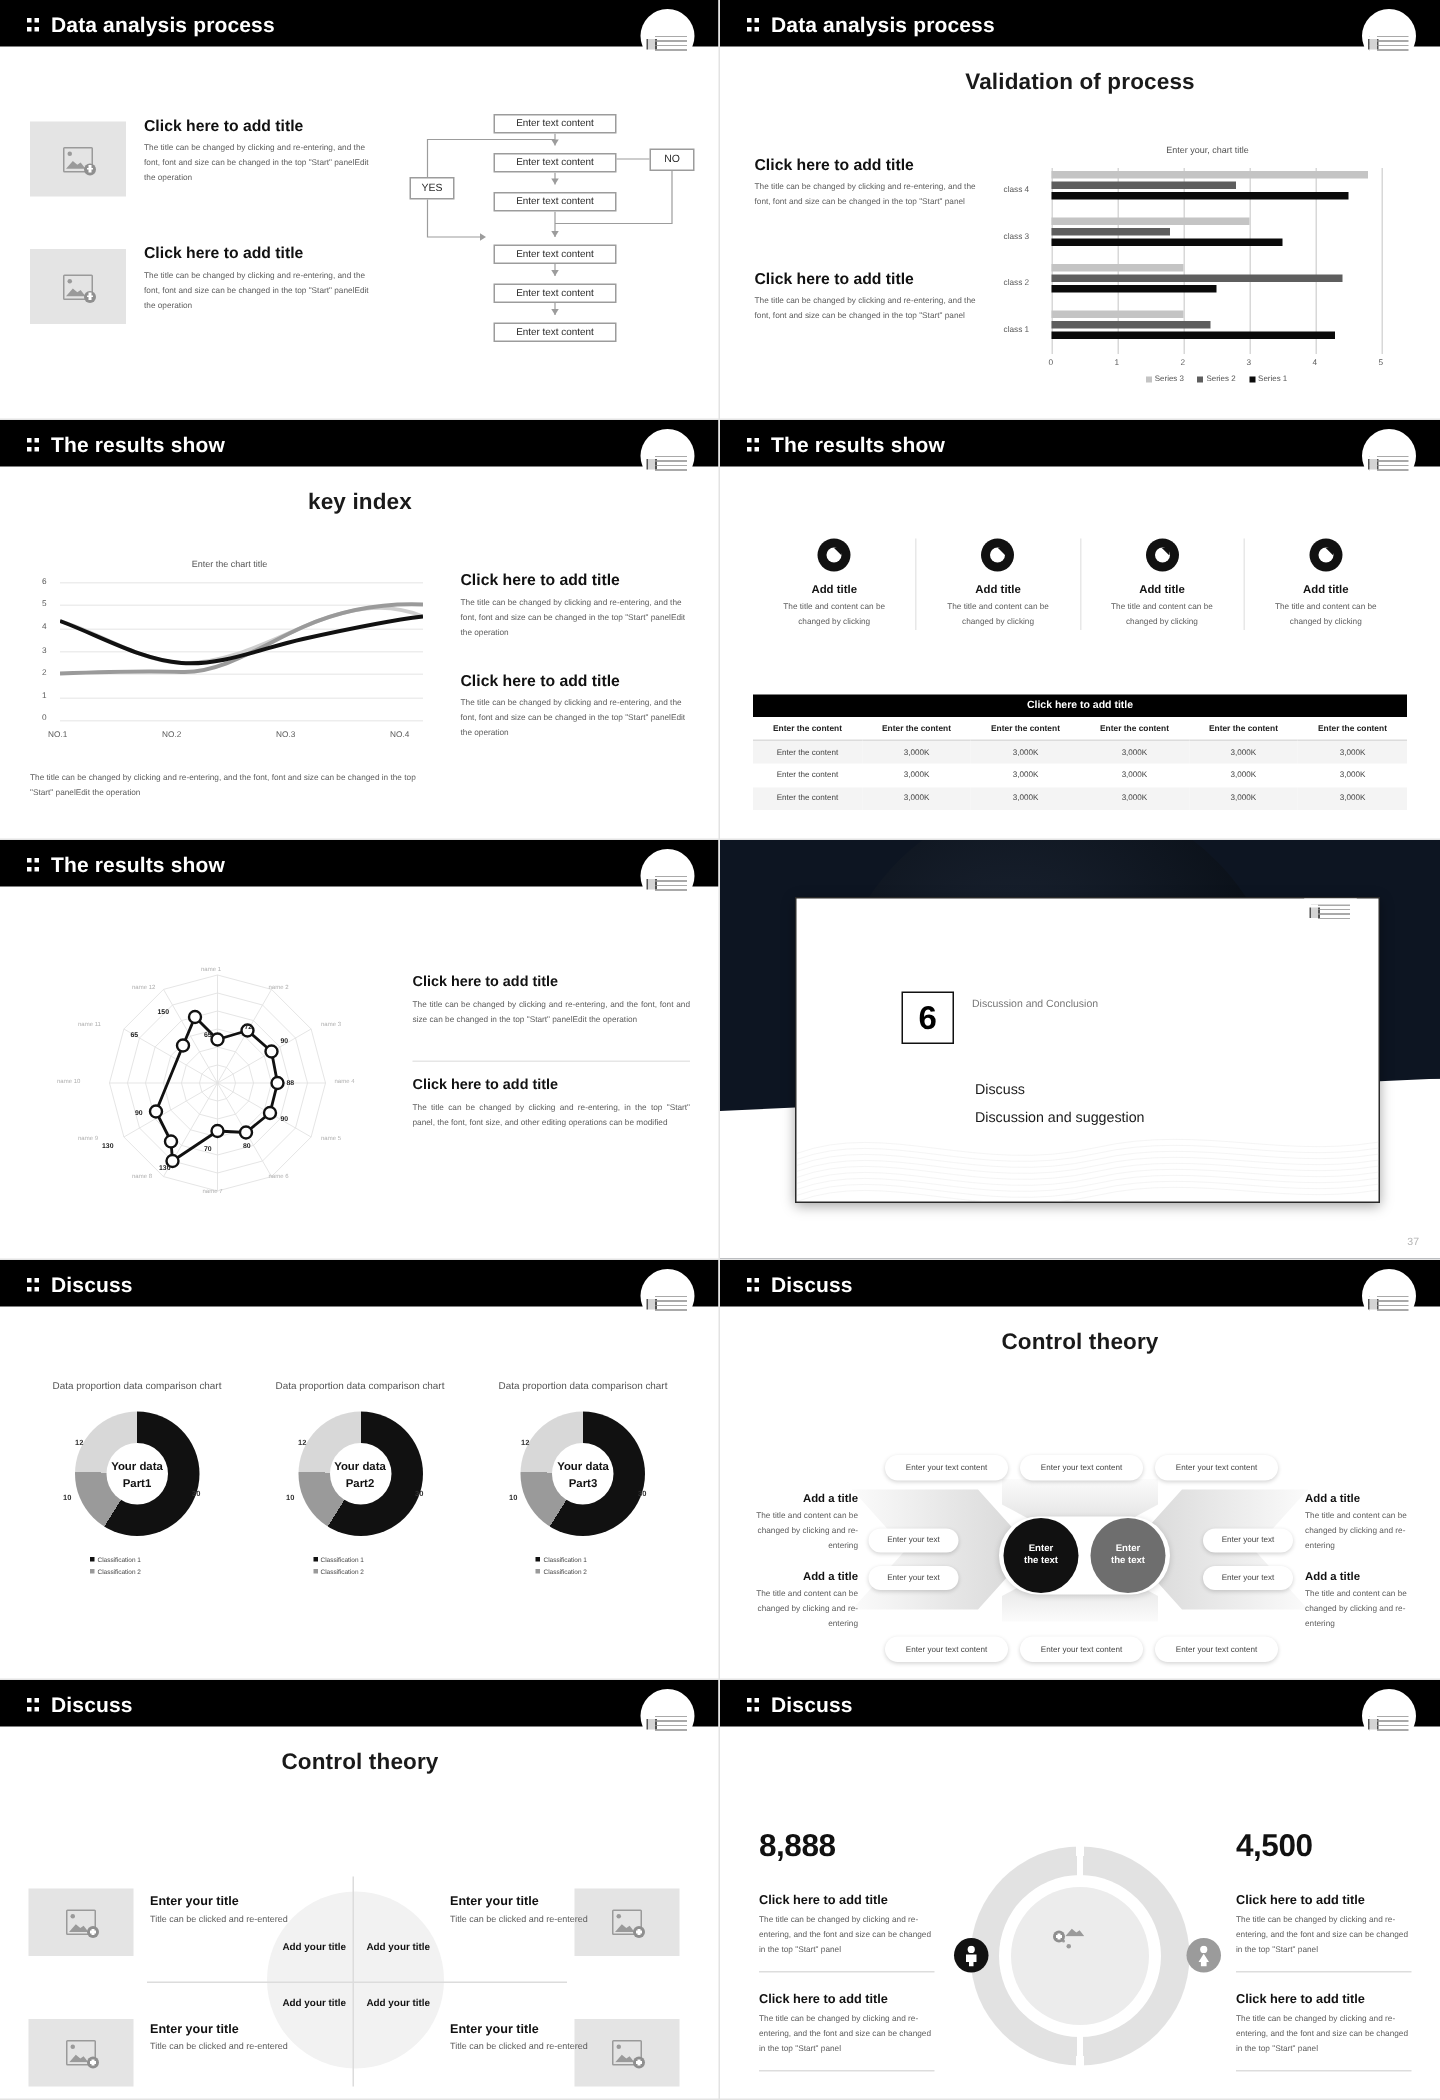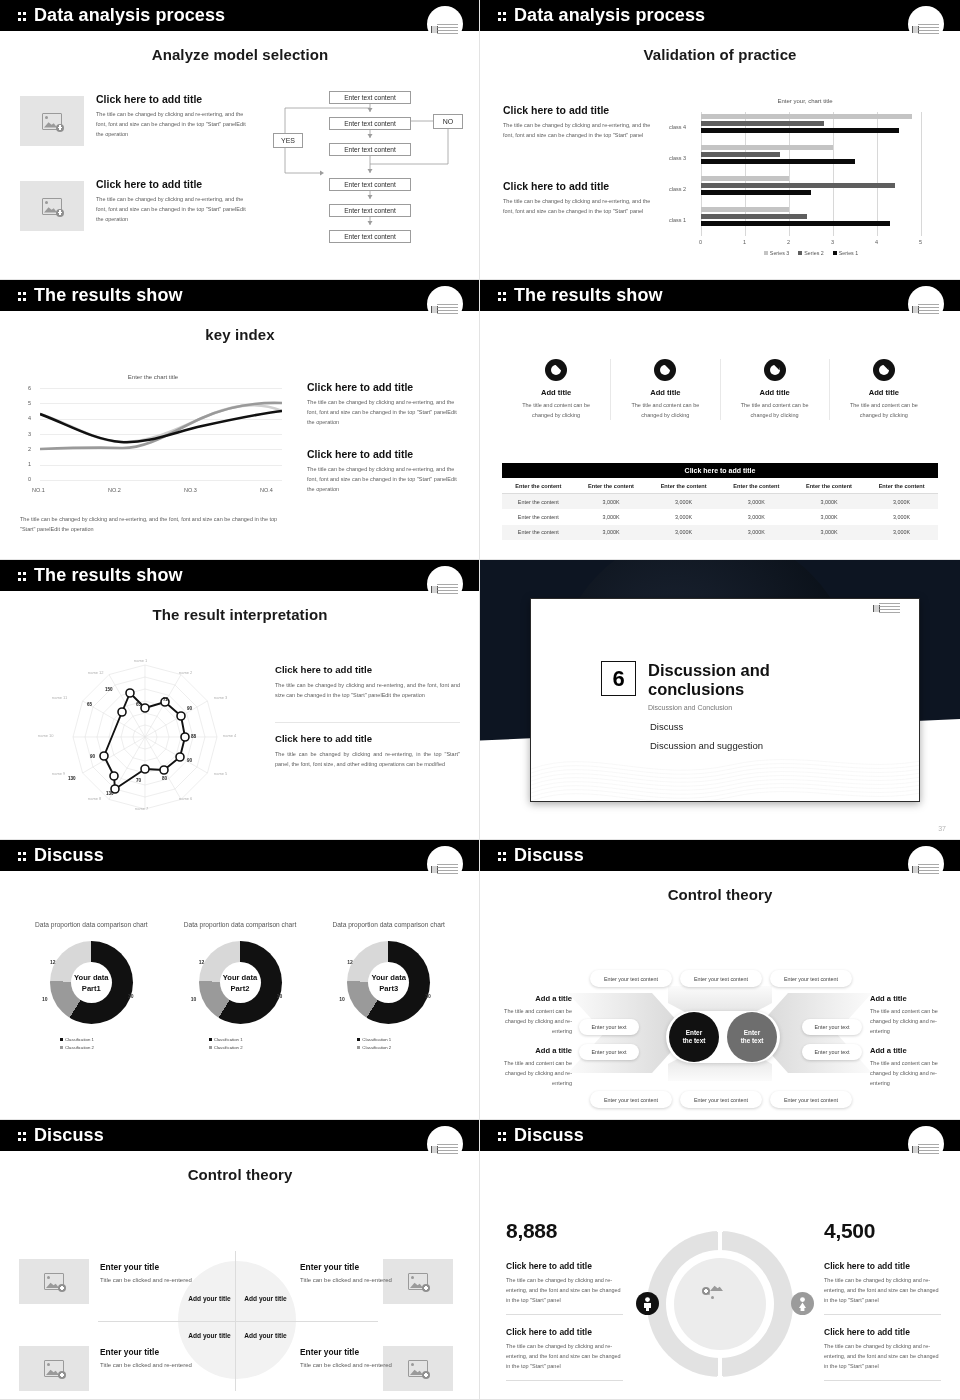--- a/index.html
+++ b/index.html
@@ -20,21 +20,21 @@
   .hdr {
     height:31px; background:#000; color:#fff;
     display:flex; align-items:center; position:relative;
   }
   .hdr .dots { margin-left:18px; margin-right:7px; display:inline-block; width:9px; height:12px; position:relative; }
   .hdr .dots i { position:absolute; width:3px; height:3px; background:#fff; }
   .hdr .dots i:nth-child(1){left:0;top:2px}
   .hdr .dots i:nth-child(2){left:0;top:8px}
   .hdr .dots i:nth-child(3){left:5px;top:2px}
   .hdr .dots i:nth-child(4){left:5px;top:8px}
-  .hdr .htitle { font-size:18px; font-weight:bold; letter-spacing:.1px; }
+  .hdr .htitle { font-size:14px; font-weight:bold; letter-spacing:.1px; }
   .logo-circ {
     position:absolute; right:16px; top:6px; width:36px; height:36px;
     background:#fff; border-radius:50%;
   }
   .logo-circ::after {
     content:""; position:absolute; left:5px; top:18px; width:26px; height:11px;
     background:
       linear-gradient(to right,#fff 0 5px,transparent 5px),
       repeating-linear-gradient(to bottom,#8d8d8d 0 1px,transparent 1px 3px);
     background-repeat:no-repeat; opacity:.75;
@@ -140,21 +140,20 @@
       <span class="dots">
           <i></i>
           <i></i>
           <i></i>
           <i></i>
         </span>
       <span class="htitle">Data analysis process</span>
       <span class="logo-circ"></span>
     </div>
     <div class="slide-body">
-      <div class="stitle">Analyze model selection</div>
 
       <div style="position:absolute;left:20px;top:50px;width:64px;height:50px;" class="ph-img">
         <span class="img-ic">
             <span class="fr"></span>
             <span class="sn"></span>
             <span class="mt"></span>
             <span class="pl"></span>
           </span>
       </div>
       <div style="position:absolute;left:96px;top:47px;width:152px;">
@@ -215,21 +214,21 @@
       <span class="dots">
           <i></i>
           <i></i>
           <i></i>
           <i></i>
         </span>
       <span class="htitle">Data analysis process</span>
       <span class="logo-circ"></span>
     </div>
     <div class="slide-body">
-      <div class="stitle">Validation of practice</div>
+      <div class="stitle">Validation of process</div>
 
       <div style="position:absolute;left:23px;top:58px;width:150px;">
         <div class="h3">Click here to add title</div>
         <div class="body-txt" style="margin-top:4px;">The title can be changed by clicking and re-entering, and the font, font and size can be changed in the top "Start" panel</div>
       </div>
       <div style="position:absolute;left:23px;top:134px;width:150px;">
         <div class="h3">Click here to add title</div>
         <div class="body-txt" style="margin-top:4px;">The title can be changed by clicking and re-entering, and the font, font and size can be changed in the top "Start" panel</div>
       </div>
 
@@ -435,21 +434,20 @@
       <span class="dots">
           <i></i>
           <i></i>
           <i></i>
           <i></i>
         </span>
       <span class="htitle">The results show</span>
       <span class="logo-circ"></span>
     </div>
     <div class="slide-body">
-      <div class="stitle">The result interpretation</div>
 
       <div style="position:absolute;left:30px;top:48px;width:230px;height:165px;">
         <svg width="230" height="165">
           <g transform="translate(115,83)">
             <g stroke="#e2e2e2" stroke-width="0.6" fill="none">
               <polygon points="0,-72 36,-62.4 62.4,-36 72,0 62.4,36 36,62.4 0,72 -36,62.4 -62.4,36 -72,0 -62.4,-36 -36,-62.4"></polygon>
               <polygon points="0,-60 30,-52 52,-30 60,0 52,30 30,52 0,60 -30,52 -52,30 -60,0 -52,-30 -30,-52"></polygon>
               <polygon points="0,-48 24,-41.6 41.6,-24 48,0 41.6,24 24,41.6 0,48 -24,41.6 -41.6,24 -48,0 -41.6,-24 -24,-41.6"></polygon>
               <polygon points="0,-36 18,-31.2 31.2,-18 36,0 31.2,18 18,31.2 0,36 -18,31.2 -31.2,18 -36,0 -31.2,-18 -18,-31.2"></polygon>
               <polygon points="0,-24 12,-20.8 20.8,-12 24,0 20.8,12 12,20.8 0,24 -12,20.8 -20.8,12 -24,0 -20.8,-12 -12,-20.8"></polygon>
@@ -538,21 +536,20 @@
           <path d="M0,60 C60,38 120,74 200,56 C270,40 330,66 400,50"></path>
           <path d="M0,64 C60,42 120,78 200,60 C270,44 330,70 400,54"></path>
           <path d="M0,68 C60,46 120,82 200,64 C270,48 330,74 400,58"></path>
           <path d="M0,72 C60,50 120,86 200,68 C270,52 330,78 400,62"></path>
         </g>
       </svg>
       <span class="logo-circ" style="right:14px;top:-14px;"></span>
       <div style="position:absolute;left:70px;top:62px;display:flex;align-items:flex-start;gap:12px;">
         <div class="sec-num">6</div>
         <div style="max-width:180px;">
-          <div style="font-size:16.5px;font-weight:bold;line-height:19px;color:#111;">Discussion and conclusions</div>
           <div style="font-size:7px;color:#777;margin-top:5px;">Discussion and Conclusion</div>
         </div>
       </div>
       <div style="position:absolute;left:106px;top:122px;">
         <div style="display:flex;align-items:center;gap:6px;margin-bottom:8px;">
           <span class="dots" style="margin:0;width:7px;height:10px;"><i style="background:#111"></i><i style="background:#111"></i><i style="background:#111"></i><i style="background:#111"></i></span>
           <span style="font-size:9.5px;color:#1a1a1a;">Discuss</span>
         </div>
         <div style="display:flex;align-items:center;gap:6px;">
           <span class="dots" style="margin:0;width:7px;height:10px;"><i style="background:#111"></i><i style="background:#111"></i><i style="background:#111"></i><i style="background:#111"></i></span>

